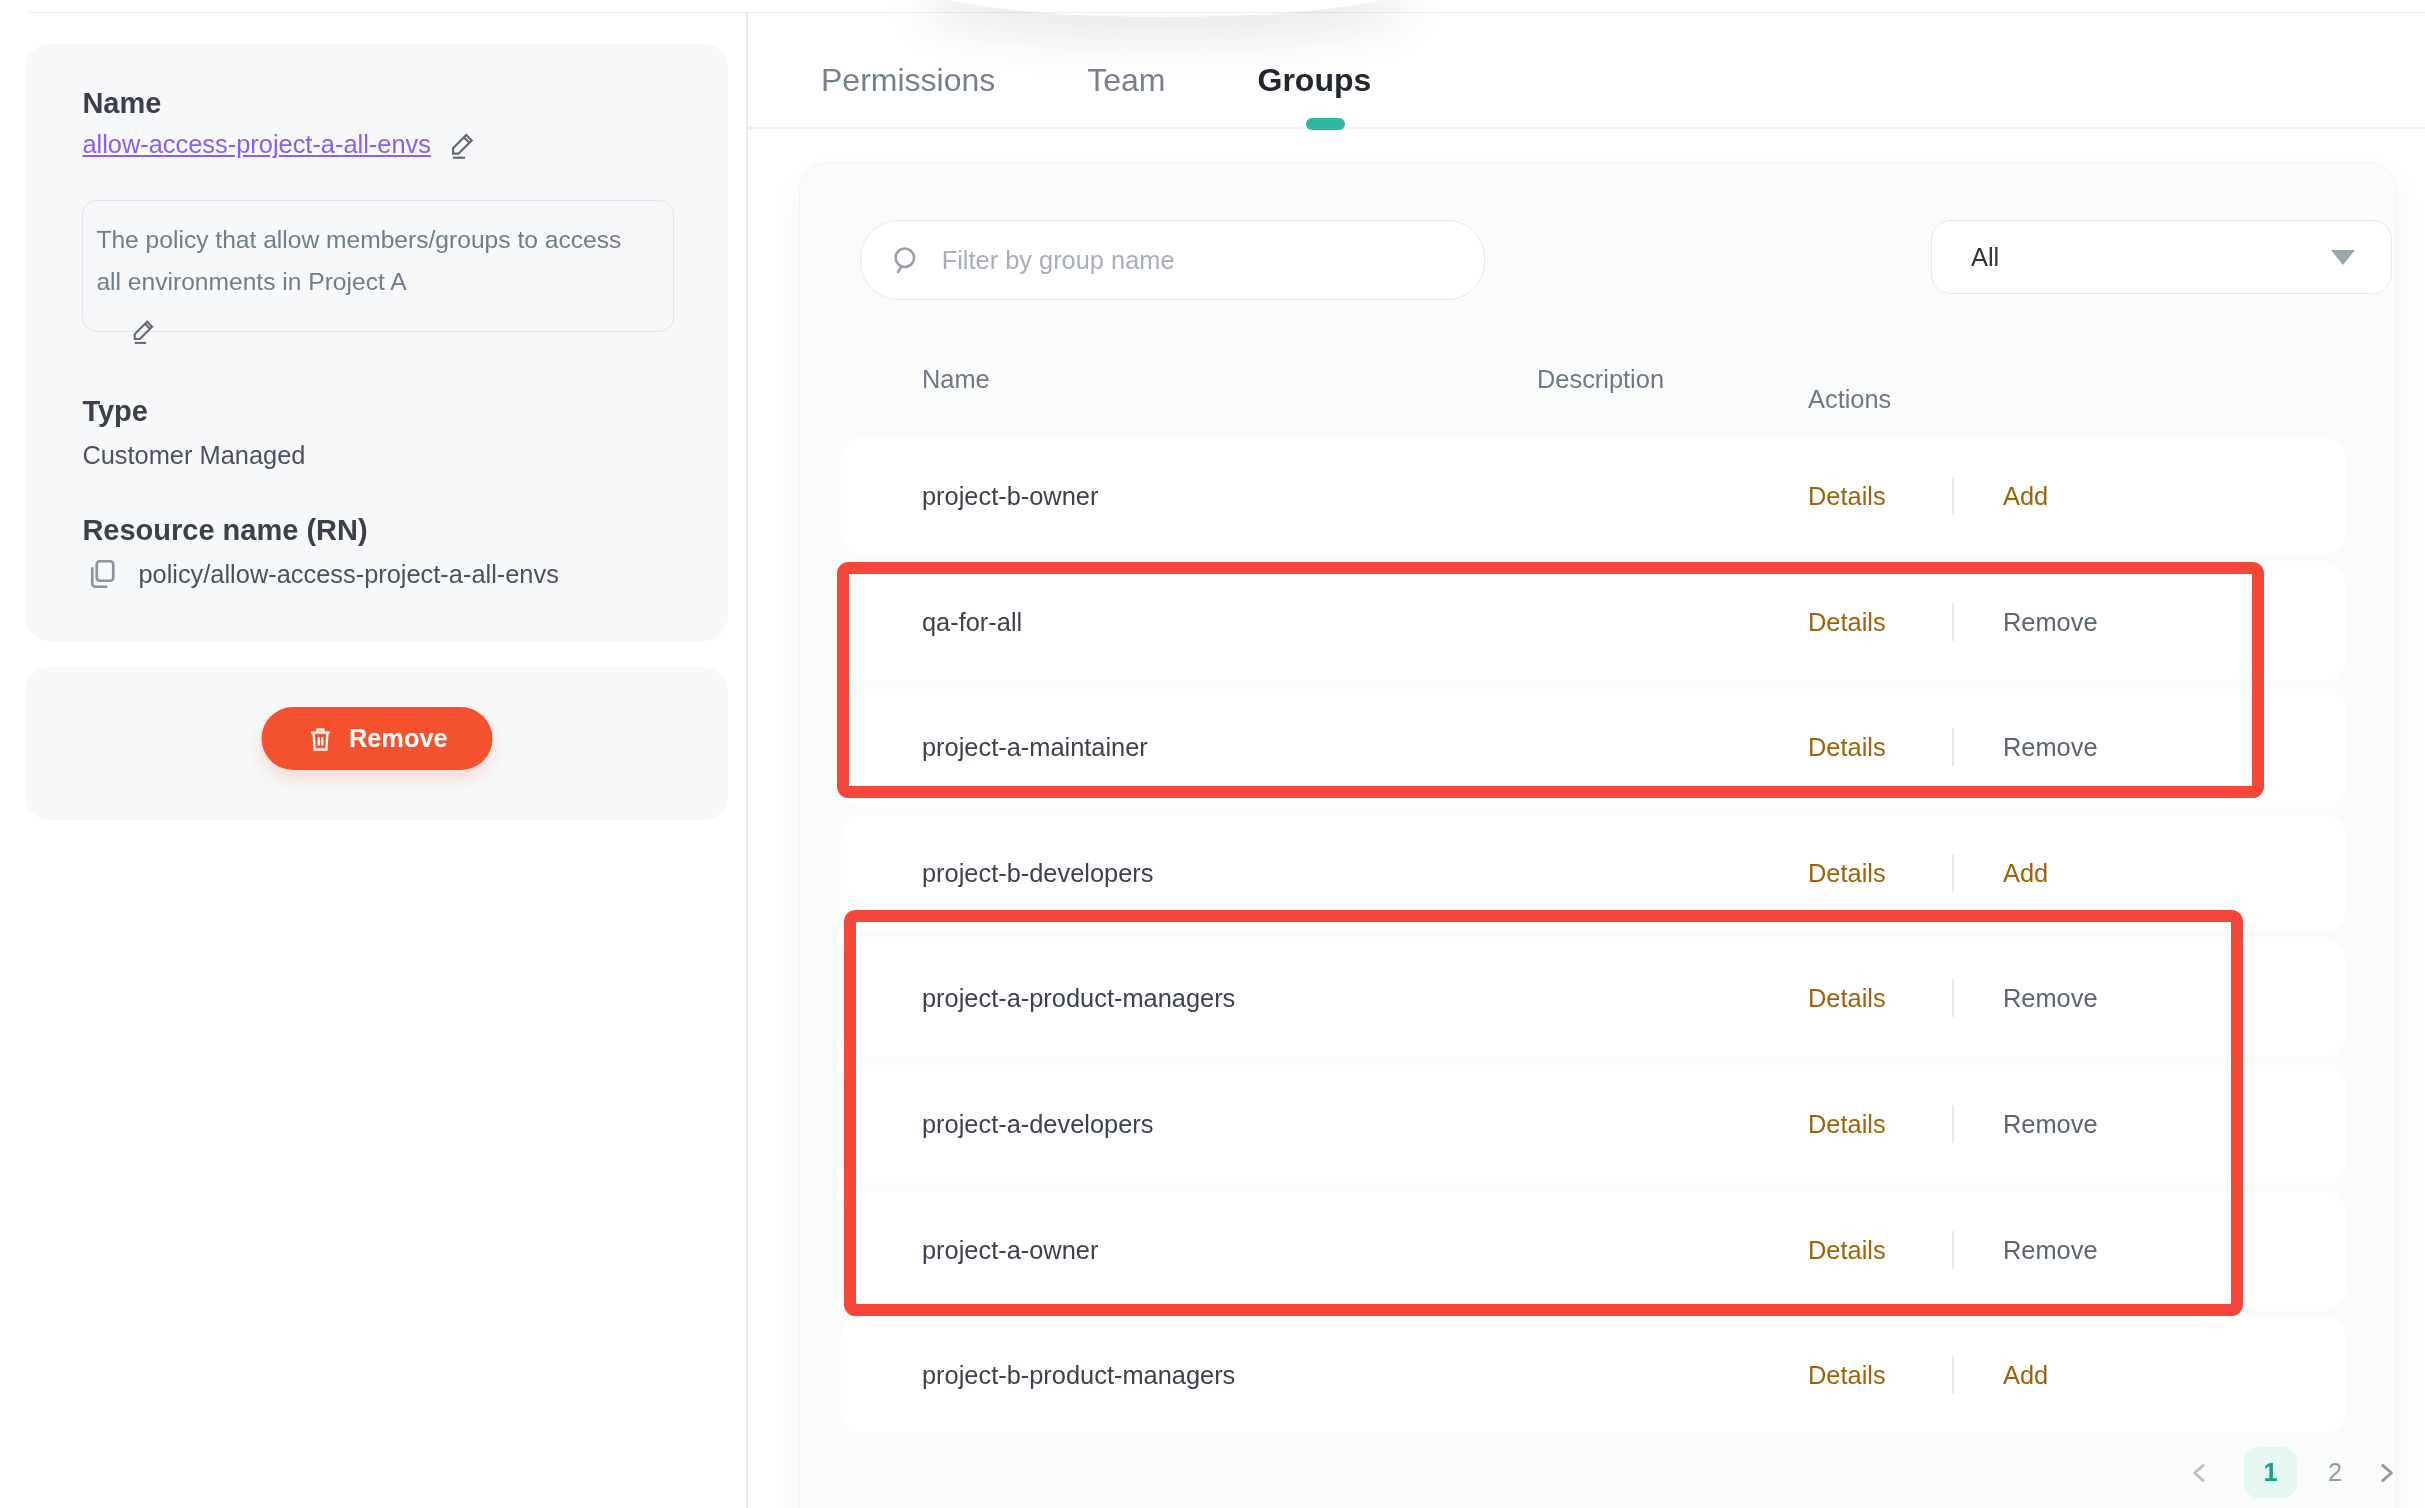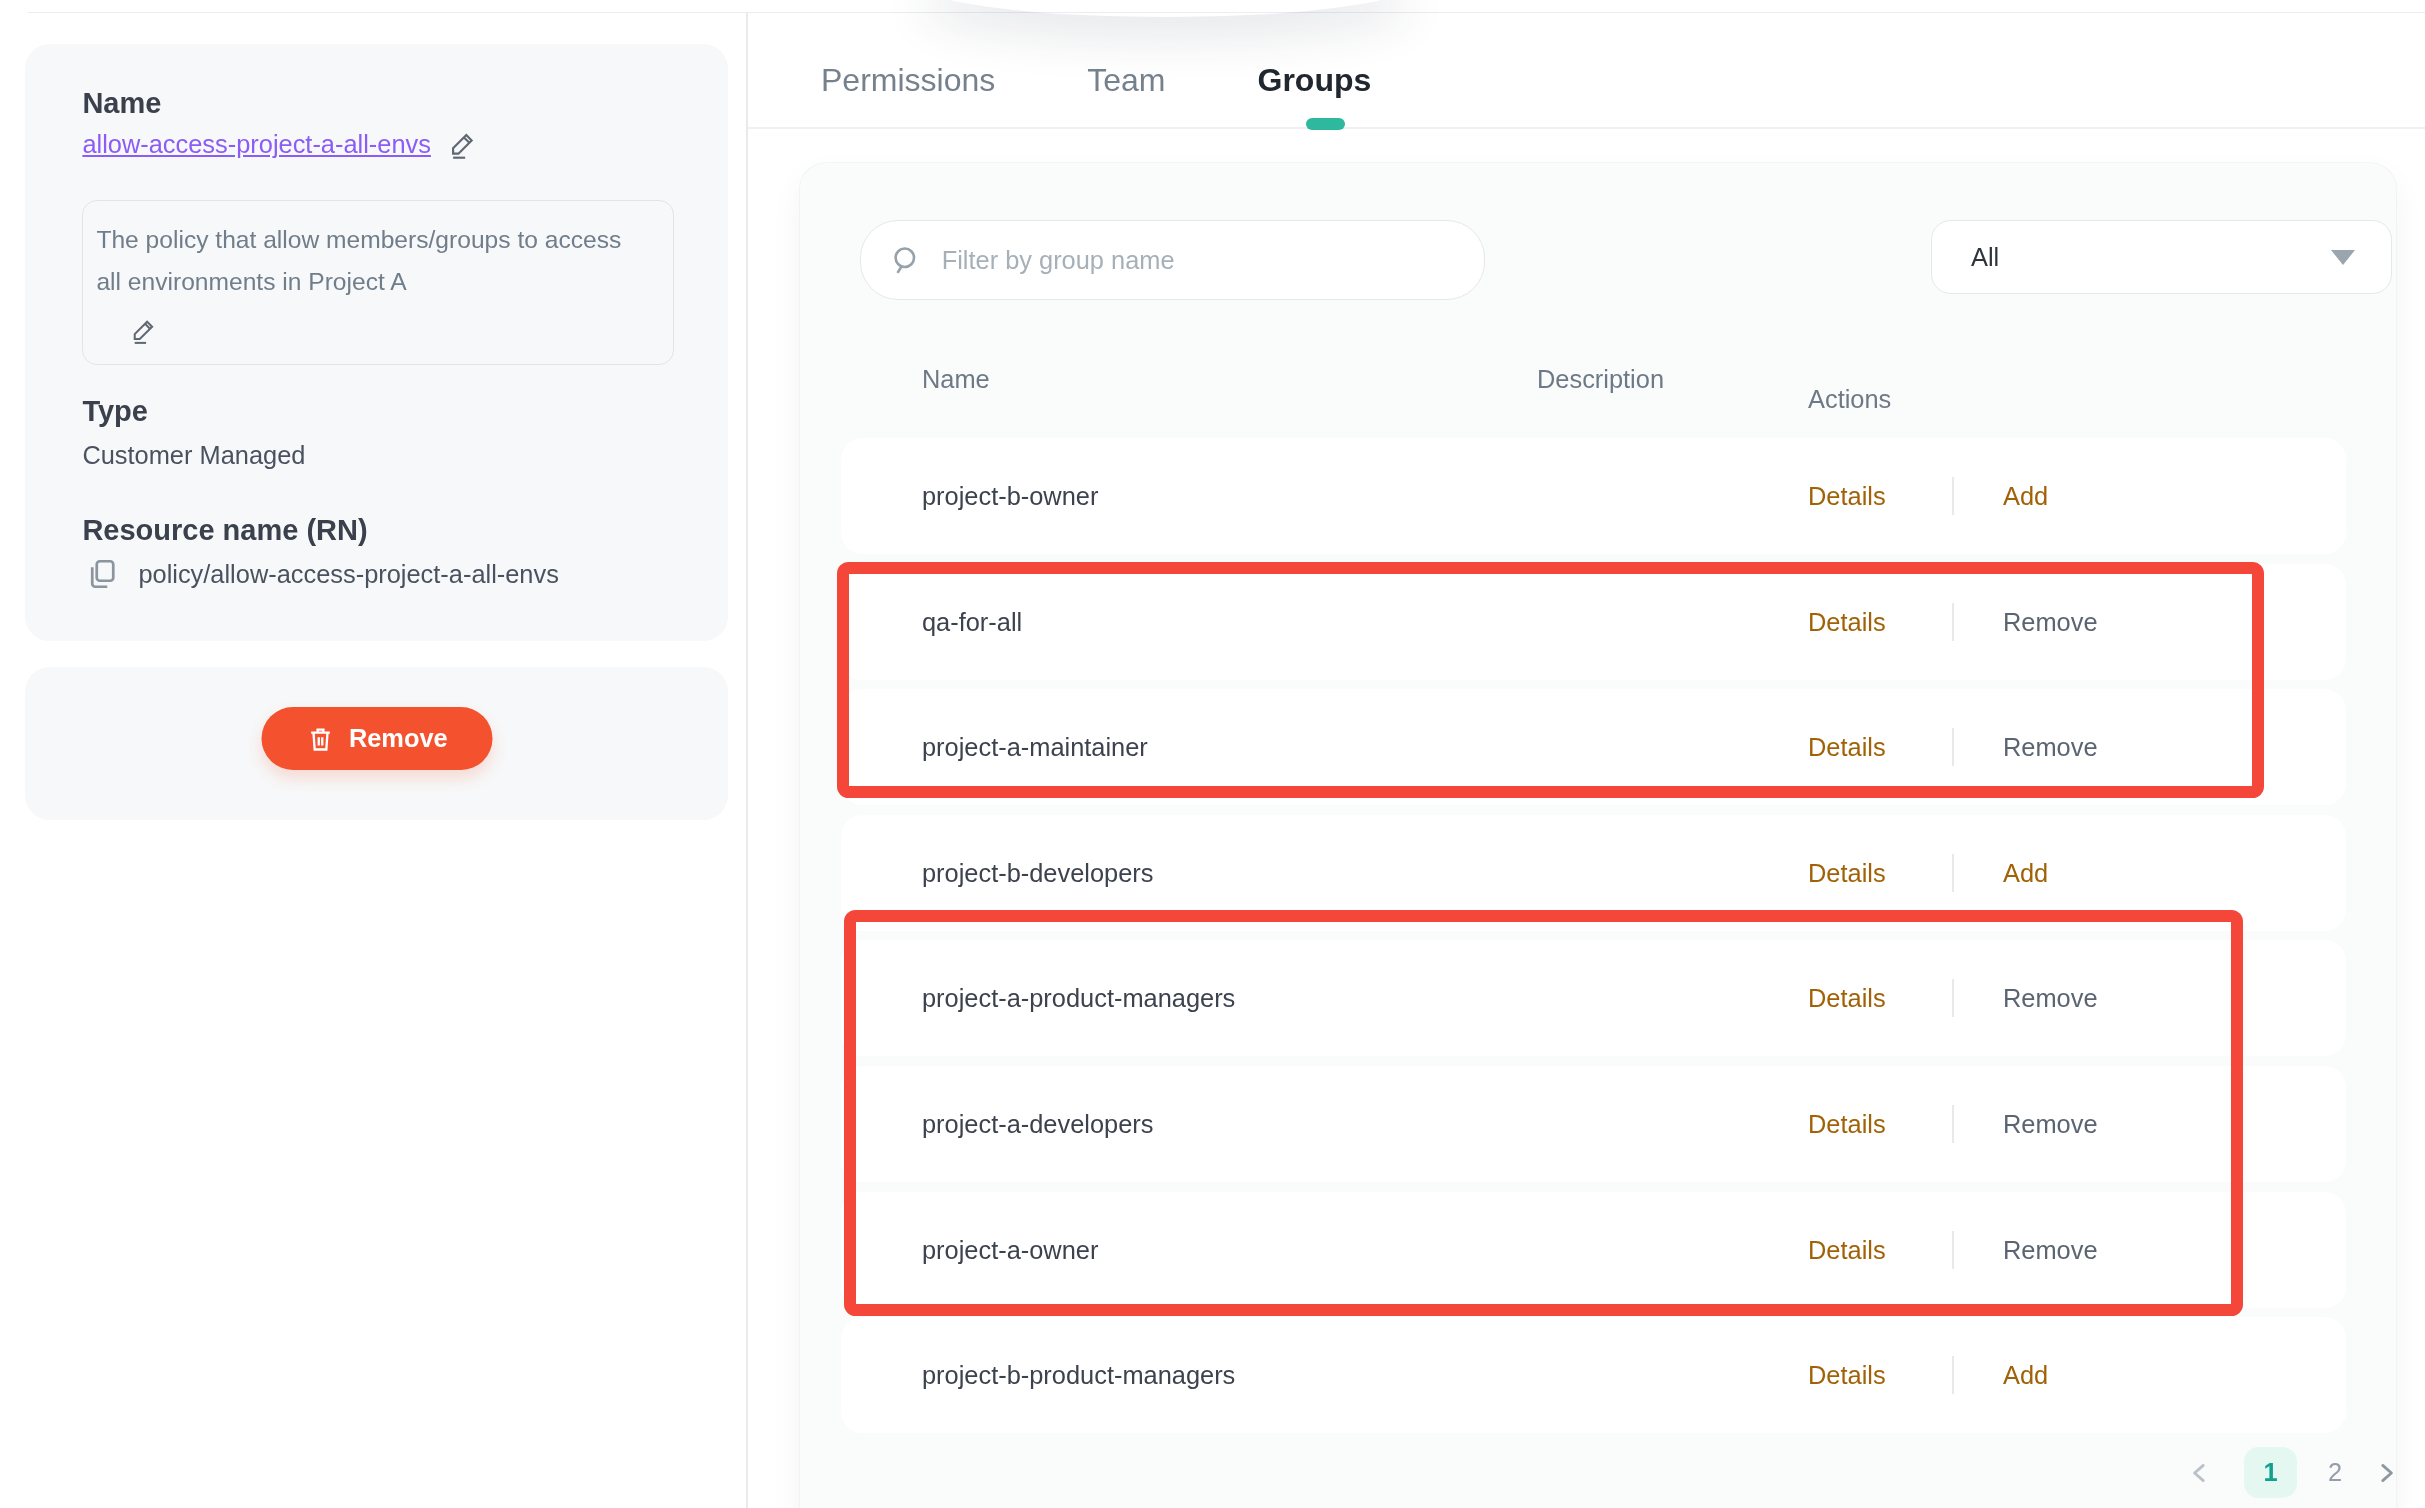--- a/index.html
+++ b/index.html
@@ -15,21 +15,21 @@
     box-shadow: 0 23px 45px rgba(40,50,70,0.10); }
 
   
   .info-card { position: absolute; left: 25.4px; width: 703px; background: #f7f8f9; border-radius: 24.6px; }
   #card-meta { top: 44px; height: 597px; }
   #card-remove { top: 667px; height: 153px; }
   .h-label { position: absolute; left: 57px; font-size: 29px; font-weight: 700; color: #3a414d; }
   .v-text { position: absolute; left: 57px; font-size: 25.4px; color: #4a5260; }
   .name-row { position: absolute; left: 57px; top: 84px; display: flex; align-items: center; gap: 16.4px; }
   .name-row .val { font-size: 25.4px; color: #8b5cf6; text-decoration: underline; }
-  .desc-box { position: absolute; left: 57px; top: 156px; width: 592px; height: 165px;
+  .desc-box { position: absolute; left: 57px; top: 156px; width: 592px; height: 132px;
     border: 1.6px solid #e2e4e9; border-radius: 14.8px; padding: 18px 21.3px 0 13px; }
   .desc-box .txt { font-size: 24.6px; line-height: 42px; color: #707d8b; }
   .desc-box .pencil-line { margin: 11.5px 0 0 33px; }
   .rn-row { position: absolute; left: 59px; top: 512px; display: flex; align-items: center; gap: 18px; }
   .rn-row .val { font-size: 25.4px; color: #4a5260; }
   .icon { display: inline-flex; align-items: center; justify-content: center; }
   .remove-btn { position: absolute; left: 50%; transform: translateX(-50%); top: 40px;
     width: 231px; height: 63px; border: none; border-radius: 33px; background: #f4512e;
     color: #ffffff; font-size: 25.4px; font-weight: 700; font-family: inherit;
     display: flex; align-items: center; justify-content: center; gap: 14.8px; cursor: pointer;

